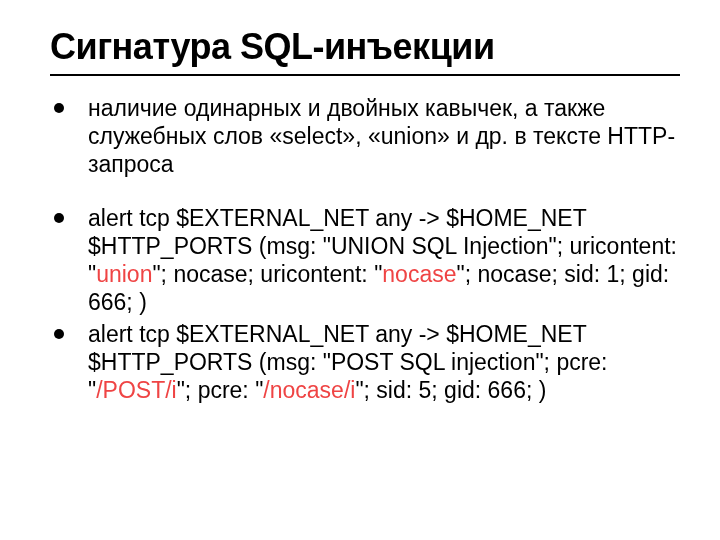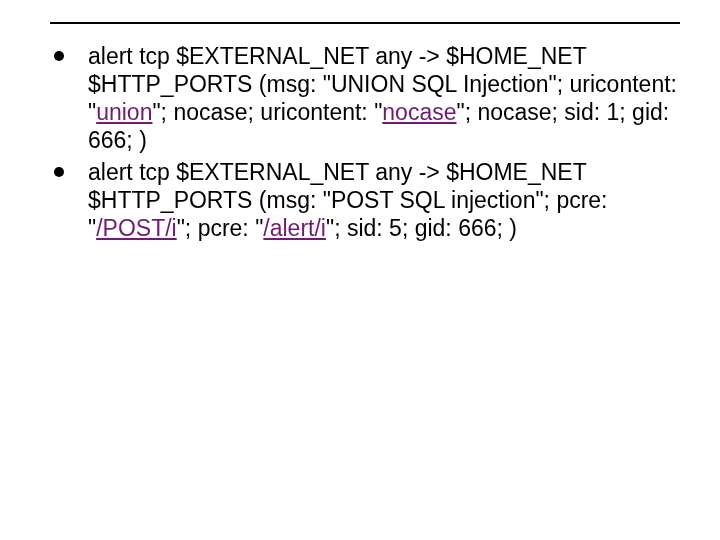--- a/index.html
+++ b/index.html
@@ -47,37 +47,40 @@
     content: "";
     position: absolute;
     left: 4px;
     top: 9px;
     width: 10px;
     height: 10px;
     background: #000;
     border-radius: 50%;
   }
   .kw {
-    color: #701a75;  
-    text-decoration: underline;
+    color: #ef4444;  
   }
 </style>
 </head>
 <body>
 
 <div class="slide">
 
+  <div class="title">Сигнатура SQL-инъекции</div>
   <hr class="rule">
 
   <ul class="bullets">
 
+    <li>
+      <span>наличие одинарных и двойных кавычек, а также служебных слов «select», «union» и др. в тексте HTTP-запроса</span>
+    </li>
 
     <li class="tight">
       <span>alert tcp $EXTERNAL_NET any -&gt; $HOME_NET $HTTP_PORTS (msg: "UNION SQL Injection"; uricontent: "</span><span class="kw">union</span><span>"; nocase; uricontent: "</span><span class="kw">nocase</span><span>"; nocase; sid: 1; gid: 666; )</span>
     </li>
 
     <li>
-      <span>alert tcp $EXTERNAL_NET any -&gt; $HOME_NET $HTTP_PORTS (msg: "POST SQL injection"; pcre: "</span><span class="kw">/POST/i</span><span>"; pcre: "</span><span class="kw">/alert/i</span><span>"; sid: 5; gid: 666; )</span>
+      <span>alert tcp $EXTERNAL_NET any -&gt; $HOME_NET $HTTP_PORTS (msg: "POST SQL injection"; pcre: "</span><span class="kw">/POST/i</span><span>"; pcre: "</span><span class="kw">/nocase/i</span><span>"; sid: 5; gid: 666; )</span>
     </li>
 
   </ul>
 
 </div>
 
 </body></html>

